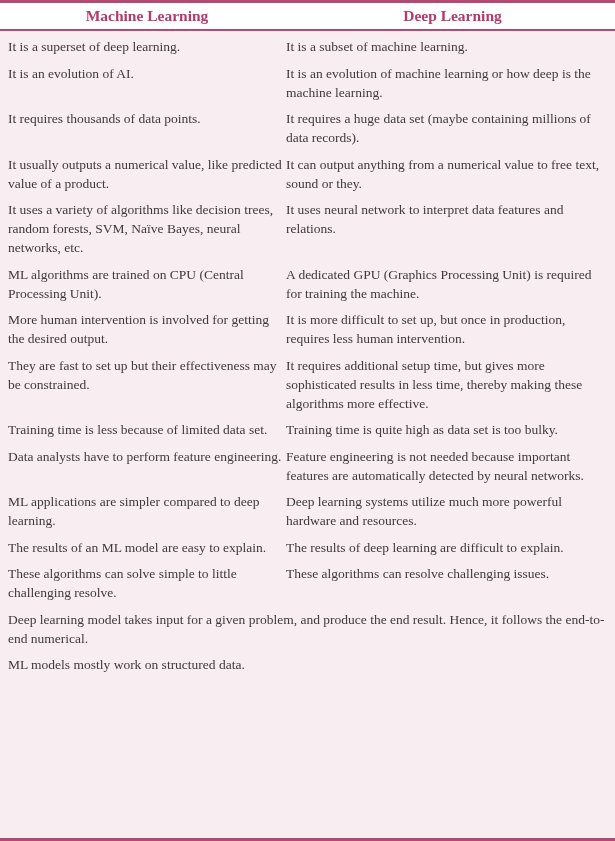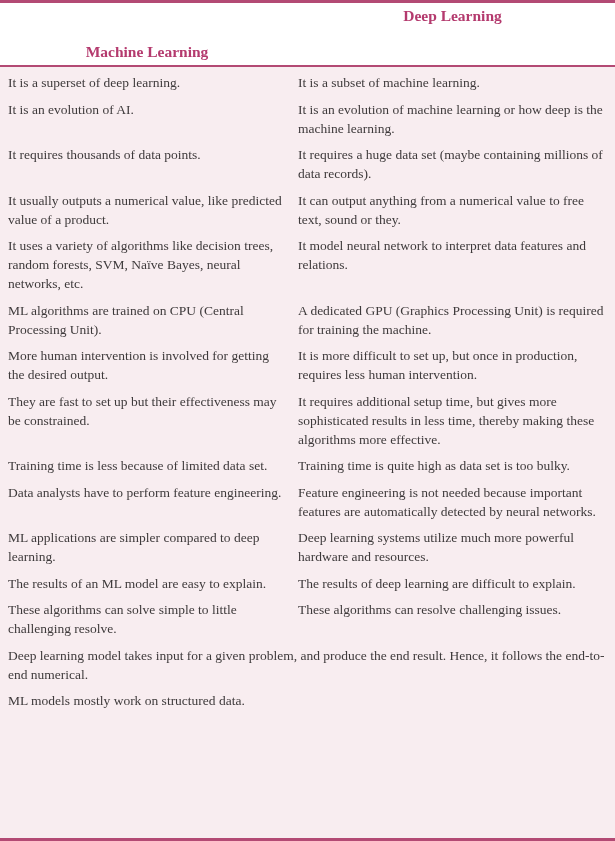--- a/index.html
+++ b/index.html
@@ -24,30 +24,30 @@
     border-bottom: 2px solid var(--accent, #b34a74);
     flex: 0 0 auto;
   }
   .th {
     font-weight: bold;
     color: var(--header_text, #b43a6e);
     font-size: 15.5px;
     line-height: 19px;
     text-align: center;
   }
-  .th-ml { width: 278px; margin-top: 36px; }
+  .th-ml { width: 278px; }
   .th-dl { flex: 1; }
   .tbody {
     display: flex;
     flex-direction: column;
     gap: 7.5px;
     padding: 6px 8px 4px 8px;
     flex: 1;
   }
-  .row { display: flex; gap: 12px; }
+  .row { display: flex; }
   .cell {
     font-size: 13.5px;
     line-height: 19px;
     text-align: left;
   }
   .cell-ml { width: 278px; }
   .cell-dl { flex: 1; }
 </style>
 </head>
 <body>
@@ -73,21 +73,21 @@
     <div class="cell cell-dl">It requires a huge data set (maybe containing millions of data records).</div>
   </div>
 
   <div class="row">
     <div class="cell cell-ml">It usually outputs a numerical value, like predicted value of a product.</div>
     <div class="cell cell-dl">It can output anything from a numerical value to free text, sound or they.</div>
   </div>
 
   <div class="row">
     <div class="cell cell-ml">It uses a variety of algorithms like decision trees, random forests, SVM, Naïve Bayes, neural networks, etc.</div>
-    <div class="cell cell-dl">It model neural network to interpret data features and relations.</div>
+    <div class="cell cell-dl">It uses neural network to interpret data features and relations.</div>
   </div>
 
 
   <div class="row">
     <div class="cell cell-ml">ML algorithms are trained on CPU (Central Processing Unit).</div>
     <div class="cell cell-dl">A dedicated GPU (Graphics Processing Unit) is required for training the machine.</div>
   </div>
 
   <div class="row">
     <div class="cell cell-ml">More human intervention is involved for getting the desired output.</div>

